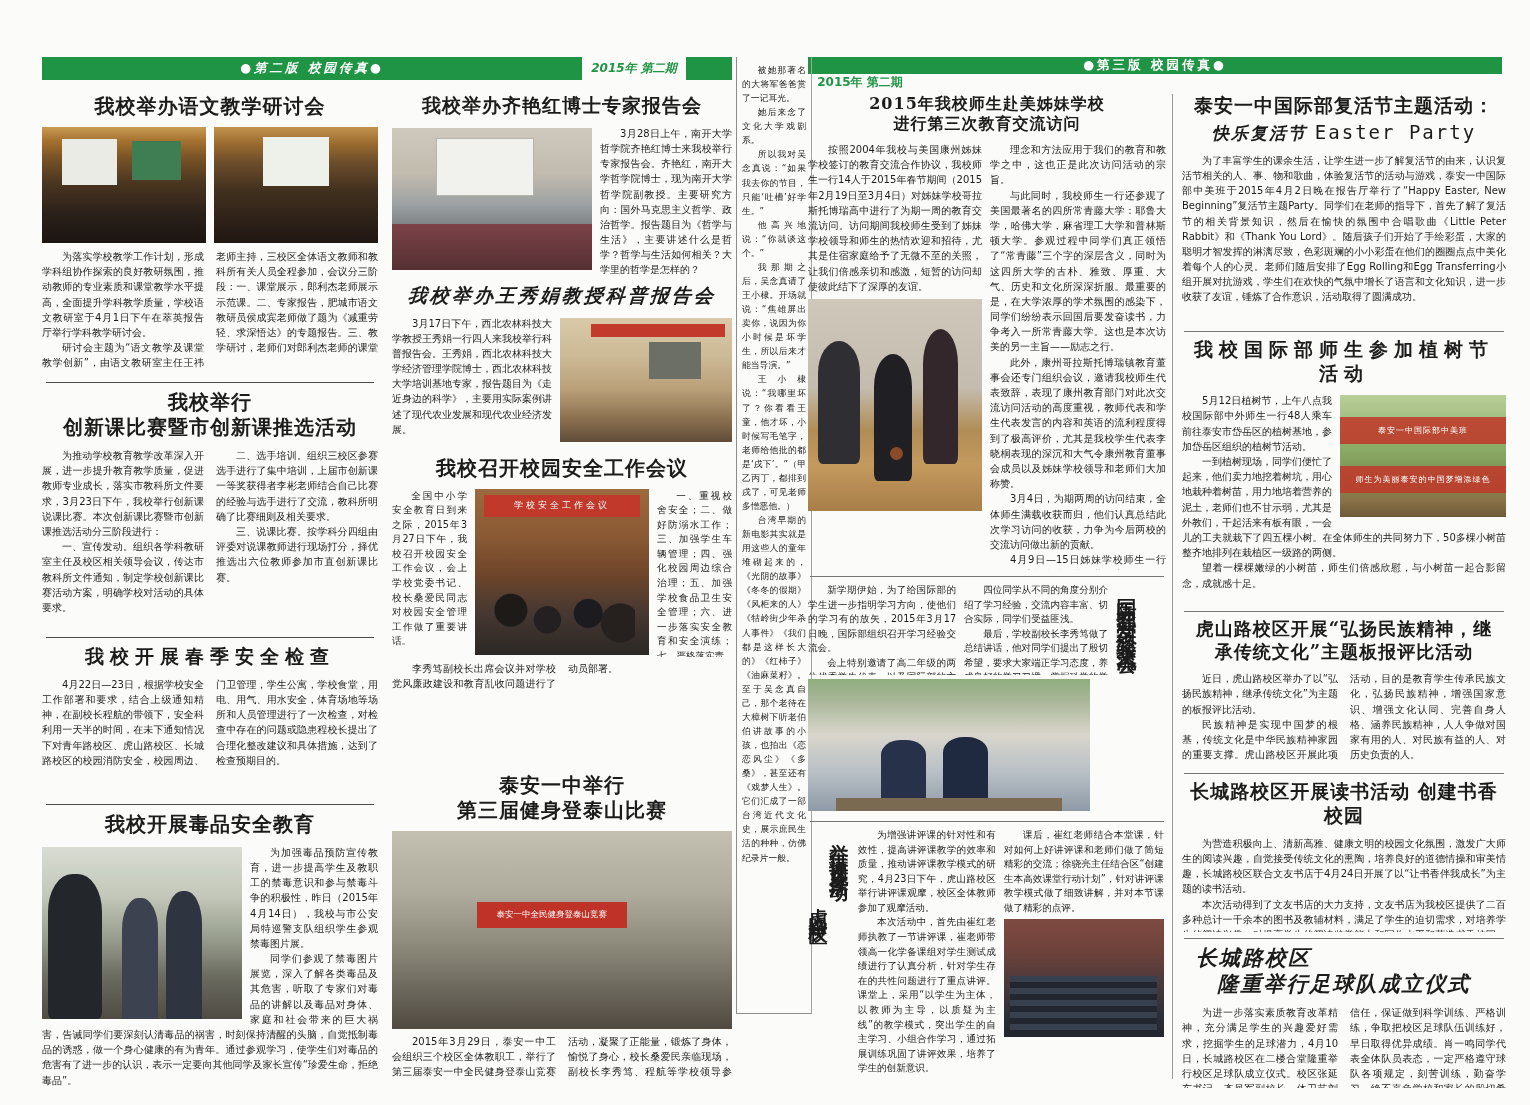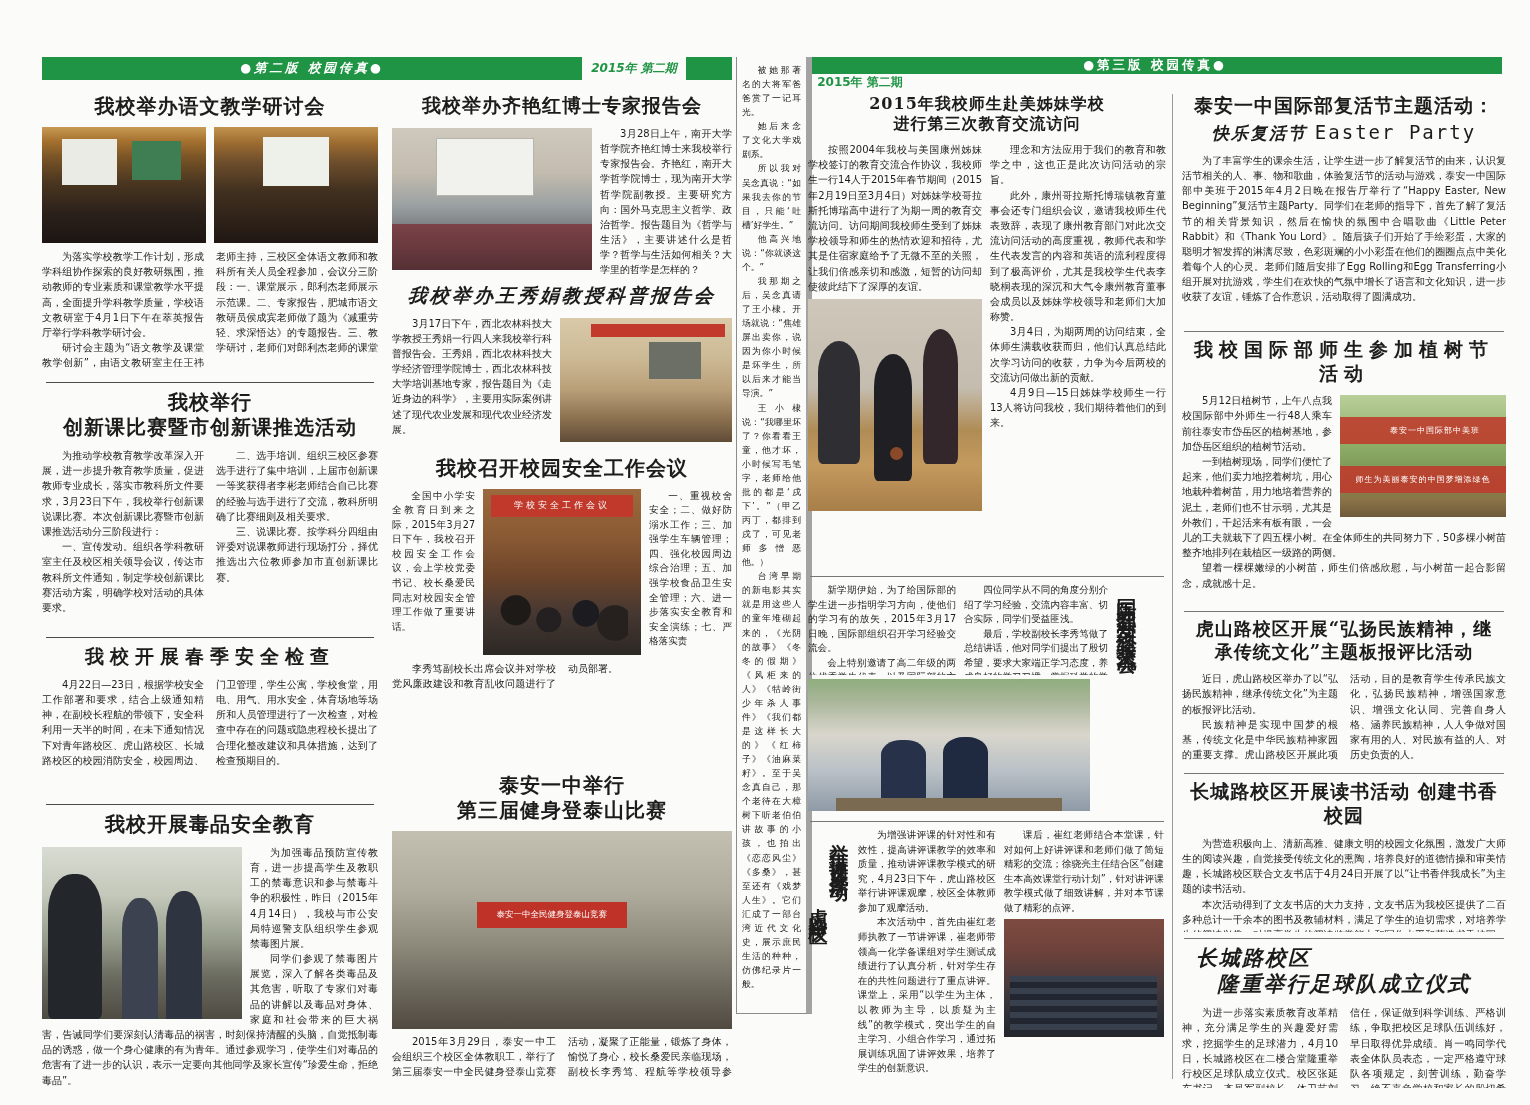--- a/index.html
+++ b/index.html
@@ -17,21 +17,21 @@
   
   .pageL{position:absolute;left:42px;top:90px;width:690px;height:998px;display:flex;gap:14px;overflow:hidden;}
   .pageR{position:absolute;left:808px;top:90px;width:698px;height:998px;overflow:hidden;}
   .colL{width:336px;overflow:hidden;}
   .colR{width:340px;overflow:hidden;}
   .rcolA{position:absolute;left:0;top:0;width:358px;height:998px;overflow:hidden;}
   .rcolB{position:absolute;left:374px;top:0;width:324px;height:998px;overflow:hidden;}
   .vrule{position:absolute;left:364px;top:4px;height:985px;border-left:1px solid #9a9a9a;}
   
   .gutter{position:absolute;left:736px;top:57px;width:76px;height:957px;
-          border-left:1px solid #8c8c8c;border-right:6px solid #a3a3a3;border-bottom:1px solid #8c8c8c;
+          border-left:1px solid #8c8c8c;border-right:1px solid #a3a3a3;border-bottom:1px solid #8c8c8c;
           padding:6px 5px 0 5px;box-sizing:border-box;overflow:hidden;}
   .gutter p{margin:0;font-size:8.8px;line-height:1.6;text-align:justify;text-indent:1.8em;}
   
   .h1{font-family:"DejaVu Serif","Liberation Serif",serif;font-weight:700;text-align:center;
       font-size:20px;line-height:1.25;margin:4px 0 8px 0;letter-spacing:1px;}
   .h1 .ln{display:block;}
   .sp{letter-spacing:6px;}
   .script{font-style:italic;letter-spacing:3px;transform:skewX(-4deg);}
   .heavy{font-size:21px;letter-spacing:2px;font-style:italic;}
   .easter2{font-weight:700;}
@@ -81,21 +81,21 @@
   .ph-talk{background:linear-gradient(180deg,#8fae7d 0,#a8b598 16%,#d9d6cc 42%,#b9c0c6 70%,#8e9aa6 100%);}
   .ph-talk .st1{left:26%;bottom:8%;width:16%;height:46%;background:#27324a;border-radius:45% 45% 0 0/24% 24% 0 0;}
   .ph-talk .st2{left:48%;bottom:8%;width:16%;height:48%;background:#1f2a40;border-radius:45% 45% 0 0/24% 24% 0 0;}
   .ph-talk .desk{left:10%;bottom:0;width:80%;height:10%;background:#7b6a52;}
   .ph-lect{background:linear-gradient(180deg,#7e4b41 0,#6d423a 28%,#4a3a3c 54%,#2e3038 80%,#23252c 100%);}
   .ph-lect .rows{left:4%;bottom:4%;width:92%;height:48%;
       background:repeating-linear-gradient(180deg,#39404d 0 6px,#222630 6px 12px);}
   .ph-tree{background:linear-gradient(180deg,#b9cf9a 0,#8fb06a 38%,#7d9655 64%,#8a7348 86%,#6e5a3a 100%);}
   .ph-tree .t1,.ph-tree .t2{left:0;width:100%;height:22%;background:#c0392bdd;color:#fff;font-size:8px;
       display:flex;align-items:center;justify-content:center;white-space:nowrap;letter-spacing:1px;}
-  .ph-tree .t1{top:18%;padding-left:12px;} .ph-tree .t2{top:58%;}
+  .ph-tree .t1{top:18%;} .ph-tree .t2{top:58%;}
   
   .row{display:flex;gap:8px;}
   .fl{float:left;margin:2px 8px 4px 0;}
   .fr{float:right;margin:2px 0 4px 8px;}
   .vline-title{writing-mode:vertical-rl;font-family:"DejaVu Serif","Liberation Serif",serif;
       font-weight:700;font-size:20px;letter-spacing:5px;line-height:1.1;}
   .art{margin-bottom:2px;}
 </style>
 </head>
 <body>
@@ -194,21 +194,21 @@
           <p>3月17日下午，西北农林科技大学教授王秀娟一行四人来我校举行科普报告会。王秀娟，西北农林科技大学经济管理学院博士，西北农林科技大学培训基地专家，报告题目为《走近身边的科学》，主要用实际案例讲述了现代农业发展和现代农业经济发展。</p>
         </div>
       </div>
 
       <div class="art">
         <div class="h1" style="font-size:20px;margin-top:8px">我校召开校园安全工作会议</div>
         <div class="row" style="height:168px;overflow:hidden">
           <div class="body clip" style="width:86px">
             <p style="font-size:9.6px">全国中小学安全教育日到来之际，2015年3月27日下午，我校召开校园安全工作会议，会上学校党委书记、校长桑爱民同志对校园安全管理工作做了重要讲话。</p>
           </div>
-          <div class="ph ph-meet" style="width:158px;height:166px">
+          <div class="ph ph-meet" style="width:174px;height:166px">
             <div class="strip">学校安全工作会议</div>
             <div class="heads"></div>
           </div>
           <div class="body clip" style="width:86px">
             <p style="font-size:9.6px">一、重视校舍安全；二、做好防溺水工作；三、加强学生车辆管理；四、强化校园周边综合治理；五、加强学校食品卫生安全管理；六、进一步落实安全教育和安全演练；七、严格落实责</p>
           </div>
         </div>
         <div class="cols2 body clip" style="height:104px;margin-top:4px">
           <p>李秀笃副校长出席会议并对学校党风廉政建设和教育乱收问题进行了动员部署。</p>
         </div>
@@ -256,20 +256,21 @@
               </div>
             <div class="ph ph-bball" style="width:174px;height:212px;margin-top:5px">
               <div class="p1"></div>
               <div class="p2"></div>
               <div class="p3"></div>
               <div class="ball"></div>
             </div>
           </div>
           <div style="width:176px" class="body clip">
             <p>理念和方法应用于我们的教育和教学之中，这也正是此次访问活动的宗旨。</p>
+            <p>与此同时，我校师生一行还参观了美国最著名的四所常青藤大学：耶鲁大学，哈佛大学，麻省理工大学和普林斯顿大学。参观过程中同学们真正领悟了“常青藤”三个字的深层含义，同时为这四所大学的古朴、雅致、厚重、大气、历史和文化所深深折服。最重要的是，在大学浓厚的学术氛围的感染下，同学们纷纷表示回国后要发奋读书，力争考入一所常青藤大学。这也是本次访美的另一主旨——励志之行。</p>
             <p>此外，康州哥拉斯托博瑞镇教育董事会还专门组织会议，邀请我校师生代表致辞，表现了康州教育部门对此次交流访问活动的高度重视，教师代表和学生代表发言的内容和英语的流利程度得到了极高评价，尤其是我校学生代表李晓桐表现的深沉和大气令康州教育董事会成员以及姊妹学校领导和老师们大加称赞。</p>
             <p>3月4日，为期两周的访问结束，全体师生满载收获而归，他们认真总结此次学习访问的收获，力争为今后两校的交流访问做出新的贡献。</p>
             <p>4月9日—15日姊妹学校师生一行13人将访问我校，我们期待着他们的到来。</p>
           </div>
         </div>
       </div>
       <div class="hr-lite"></div>
 
       <div class="art" style="display:flex;gap:8px;height:232px;overflow:hidden">
         <div style="width:300px">

